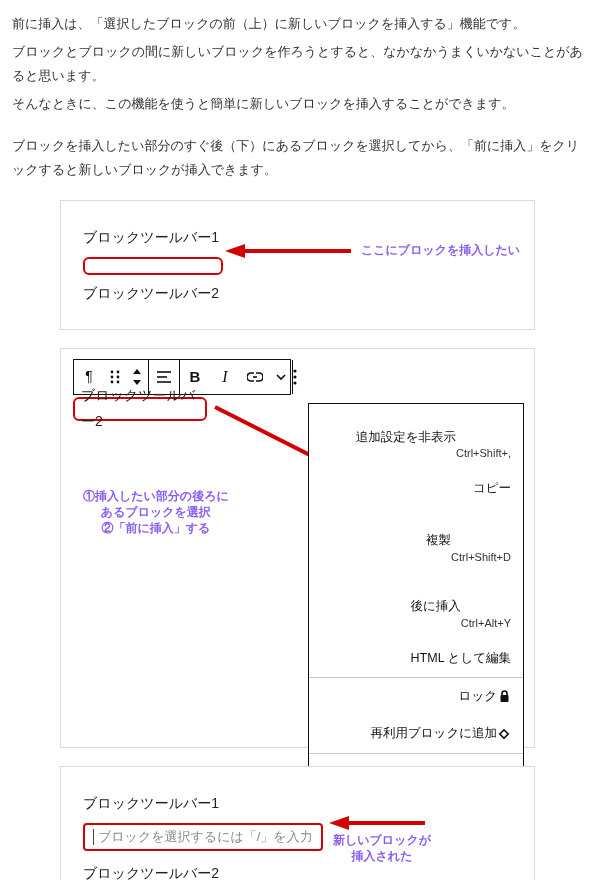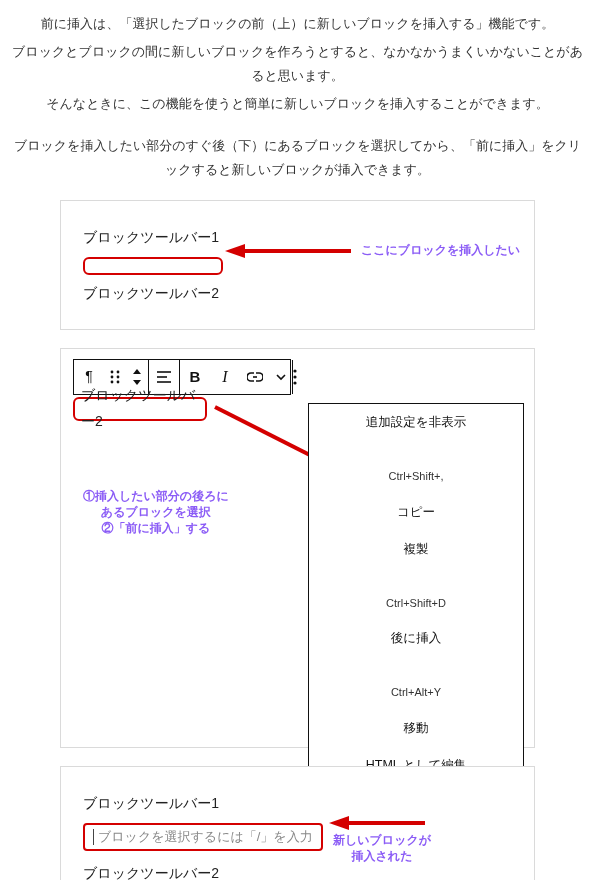--- a/index.html
+++ b/index.html
@@ -6,21 +6,21 @@
   body {
     margin: 0;
     padding: 12px 10px 20px 12px;
     width: 593px;
     font-family: "Hiragino Kaku Gothic ProN", "Yu Gothic", Meiryo, sans-serif;
     font-size: 13px;
     color: #333;
     background: #fff;
     line-height: 1.85;
   }
-  p.intro { margin: 0 0 4px 0; text-align: center; }
+  p.intro { margin: 0 0 4px 0; }
   p.intro.last { margin-bottom: 18px; }
 
   
   .panel {
     border: 1px solid #dadada;
     margin: 14px 48px 18px 48px;
     background: #fff;
     position: relative;
   }
   .panel.pad1 { padding: 18px 22px 16px 22px; }
@@ -103,21 +103,20 @@
     top: 54px;
     width: 216px;
     border: 1px solid #111;
     background: #fff;
     font-size: 12.5px;
     color: #111;
   }
   .menu-item {
     display:flex; justify-content:flex-end; align-items:center;
     padding: 7px 12px;
-    flex-direction: column;
   }
   .menu-item.hl {
     border: 2px solid #d40000;
     border-radius: 6px;
     margin: 2px 3px;
     padding: 5px 9px;
   }
   .menu-sep { border-top:1px solid #ccc; margin:0; }
   .kbd { color:#333; font-size:11px;margin-top:32px; }
   .ico { width:14px; height:14px; display:inline-flex; align-items:center; justify-content:center; }
@@ -235,23 +234,20 @@
     </div>
     <div class="menu-item">
       <span>複製</span>
       <span class="kbd">Ctrl+Shift+D</span>
     </div>
     <div class="menu-item">
       <span>後に挿入</span>
       <span class="kbd">Ctrl+Alt+Y</span>
     </div>
     <div class="menu-item">
-      <span>移動</span>
-    </div>
-    <div class="menu-item">
       <span>HTML として編集</span>
     </div>
     <div class="menu-sep"></div>
     <div class="menu-item">
       <span>ロック</span>
       <span class="ico">
         <svg width="11" height="13">
             <rect x="1.5" y="5" width="8" height="7" rx="1" fill="#111"></rect>
             <path d="M3 5 V3.5 a2.5 2.5 0 0 1 5 0 V5" fill="none" stroke="#111" stroke-width="1.6"></path>
           </svg>

